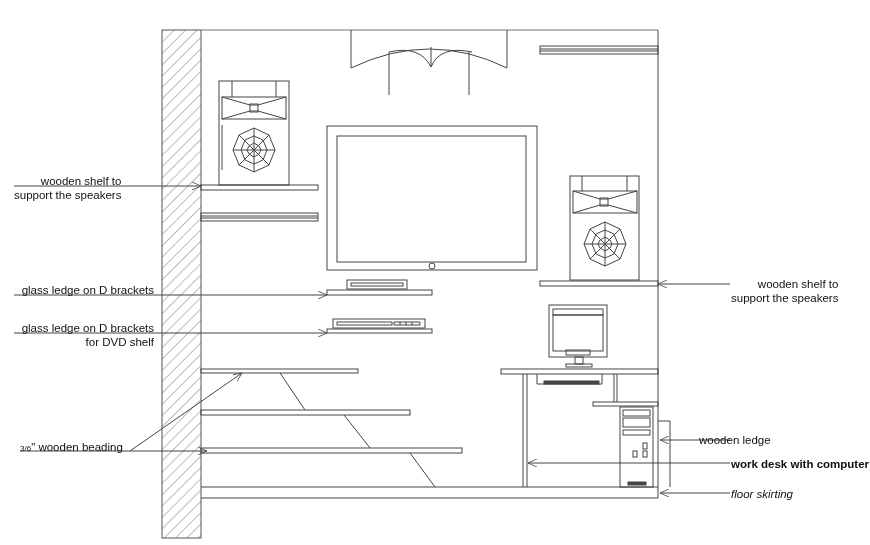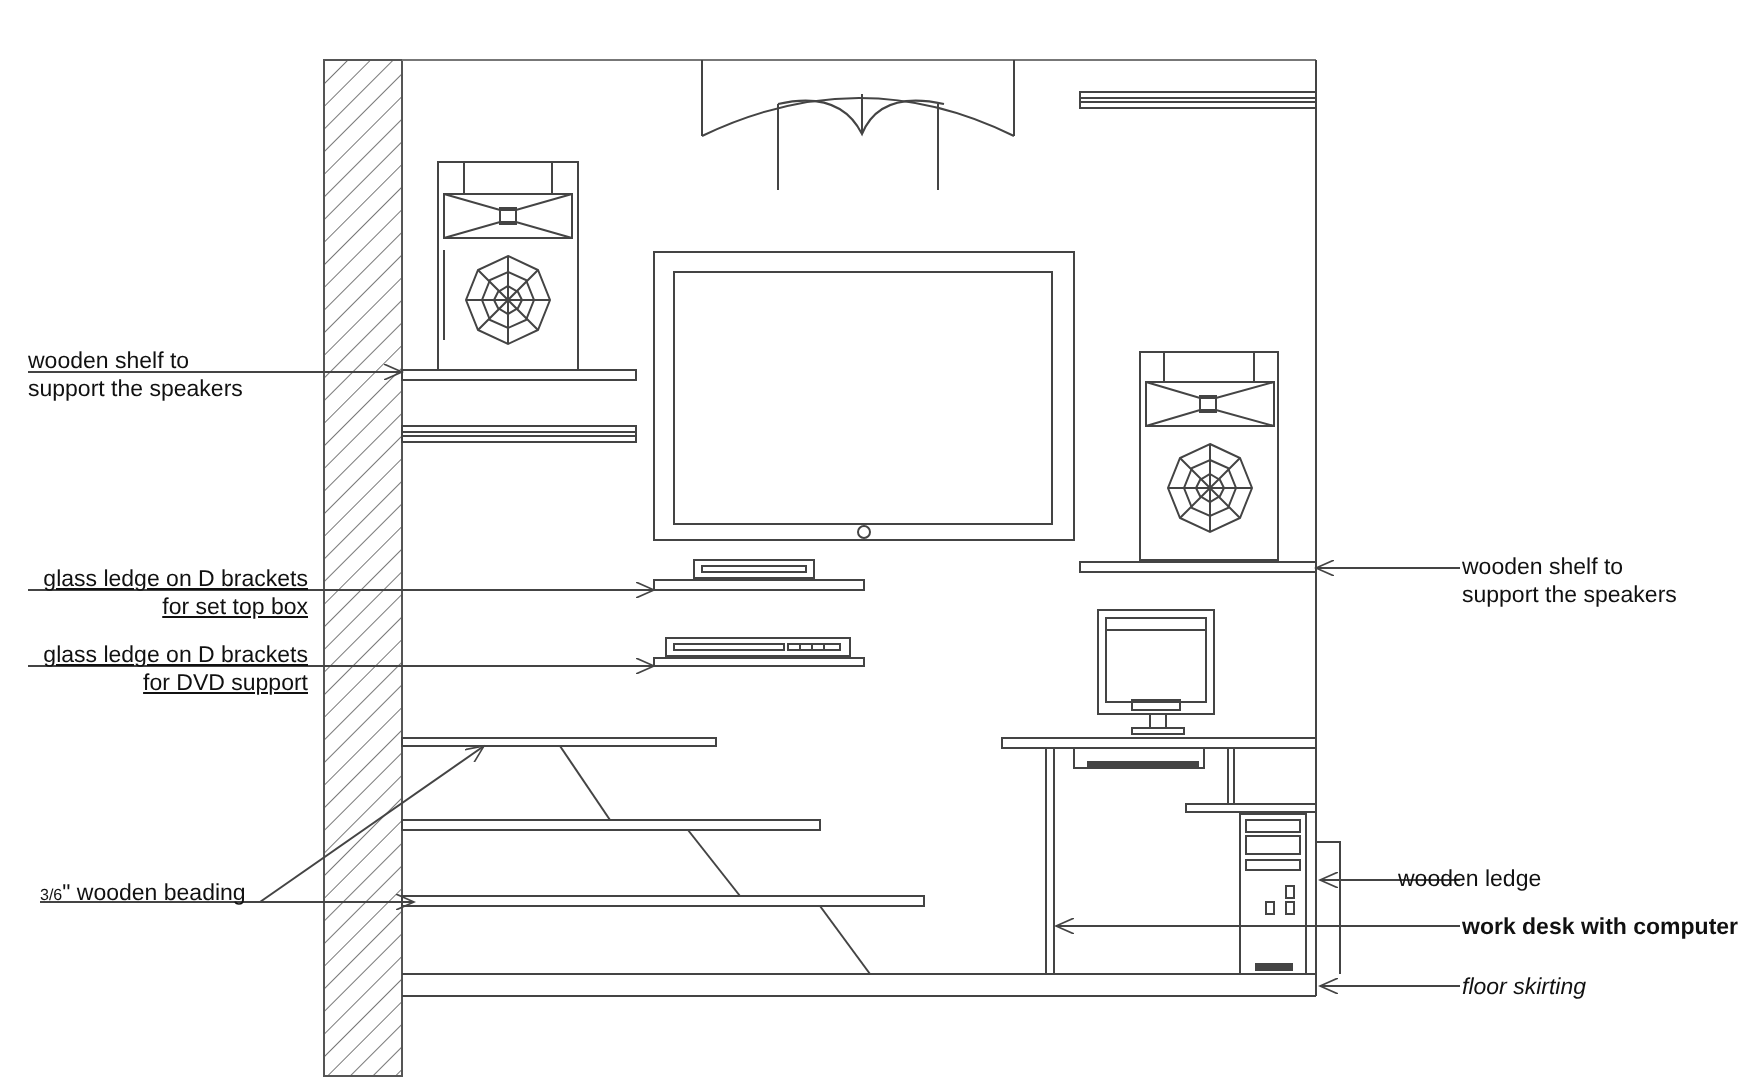--- a/index.html
+++ b/index.html
@@ -1,19 +1,19 @@
 <!DOCTYPE html>
 <html><head>
 <meta charset="utf-8">
 <style>
   html,body{margin:0;padding:0;background:#ffffff;}
   body{width:870px;height:545px;position:relative;overflow:hidden;font-family:"Liberation Sans",sans-serif;}
   svg{position:absolute;left:0;top:0;}
-  .lbl{position:absolute;font-size:11.5px;color:#111;line-height:14px;white-space:nowrap;}
-  .r{text-align:right;text-decoration:underline;}
+  .lbl{position:absolute;font-size:11.5px;color:#111;line-height:14px;white-space:nowrap;text-align:right;}
+  .r{text-align:right;}
 </style>
 </head>
 <body>
 
 <svg width="870" height="545" viewBox="0 0 870 545">
   <defs>
     <pattern id="hatch" width="8" height="8" patternUnits="userSpaceOnUse" patternTransform="rotate(45)">
       <line x1="0" y1="0" x2="0" y2="8" stroke="#555" stroke-width="0.8"></line>
     </pattern>
     <marker id="arr" markerWidth="10" markerHeight="8" refX="9" refY="4" orient="auto" markerUnits="userSpaceOnUse">
@@ -147,26 +147,25 @@
   </g>
 </svg>
 
 <div class="lbl" style="left:14px;top:174px;">
   <div>wooden shelf to</div>
   <div>support the speakers</div>
 </div>
 
 <div class="lbl r" style="left:14px;top:283px;width:140px;">
   <div>glass ledge on D brackets</div>
-  <div>for set top box</div>
 </div>
 
 <div class="lbl r" style="left:12px;top:321px;width:142px;">
   <div>glass ledge on D brackets</div>
-  <div>for DVD support</div>
+  <div>for DVD shelf</div>
 </div>
 
 <div class="lbl" style="left:20px;top:440px;">
   <span style="font-size:8px;">3/6</span><span>" wooden beading</span>
 </div>
 
 <div class="lbl" style="left:731px;top:277px;">
   <div>wooden shelf to</div>
   <div>support the speakers</div>
 </div>

